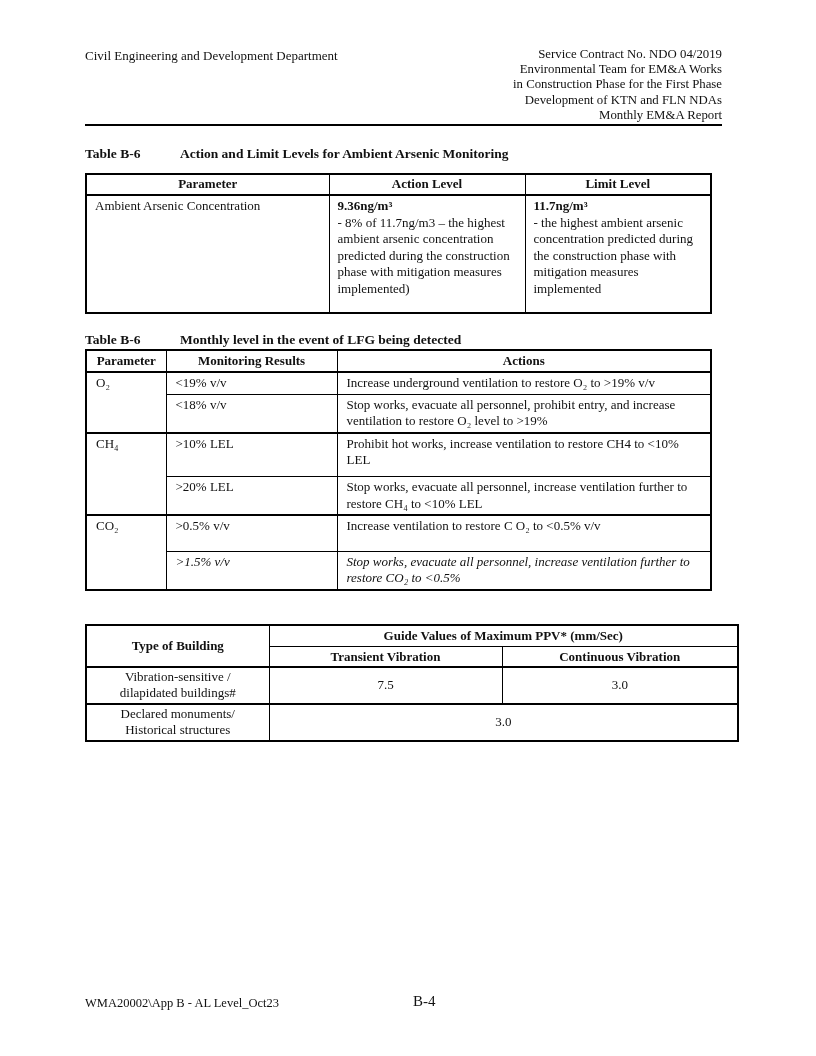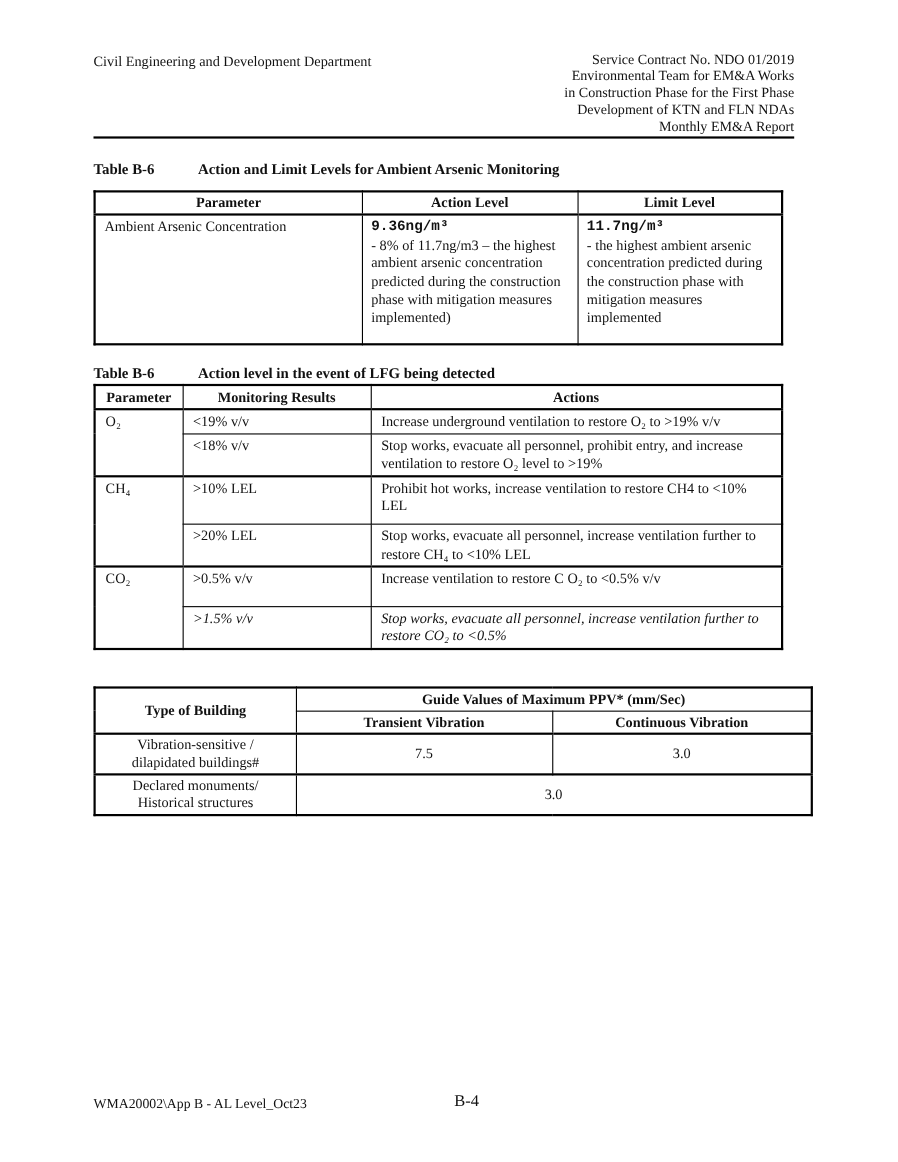--- a/index.html
+++ b/index.html
@@ -39,21 +39,21 @@
     line-height: 16.5px;
     overflow: hidden;
   }
   table.doc th { font-weight: bold; text-align: center; vertical-align: middle; padding: 1px 2px; }
   .thickb { border-bottom: 2px solid #000 !important; }
   .thickt { border-top: 2px solid #000 !important; }
 
   
   #tb5 { left: 85px; top: 173px; width: 625px; }
   #tb5 td { vertical-align: top; padding: 2px 6px 4px 8px; }
-  #tb5 .val { font-weight: bold; font-family: Liberation Mono, monospace; }
+  #tb5 .val { font-weight: bold; }
 
   
   #tb6 { left: 85px; top: 349px; width: 625px; }
   #tb6 td { vertical-align: top; padding: 2px 6px 2px 9px; }
 
   
   #tb7 { left: 85px; top: 624px; width: 652px; }
   #tb7 td { text-align: center; vertical-align: middle; padding: 1px 4px; }
   #tb7 th { line-height: 17px; }
 
@@ -62,21 +62,21 @@
   .footer-page { position: absolute; left: 413px; top: 993px; font-size: 15px; }
 </style>
 </head>
 <body>
 
 <div class="page">
 
   <div class="hdr">
     <div class="hdr-left">Civil Engineering and Development Department</div>
     <div class="hdr-right">
-      <div>Service Contract No. NDO 01/2019</div>
+      <div>Service Contract No. NDO 04/2019</div>
       <div>Environmental Team for EM&amp;A Works</div>
       <div>in Construction Phase for the First Phase</div>
       <div>Development of KTN and FLN NDAs</div>
       <div>Monthly EM&amp;A Report</div>
     </div>
   </div>
   <div class="hdr-rule"></div>
 
   <div class="tbl-title" style="top:146px;">
     <span class="lbl">Table B-6</span><span>Action and Limit Levels for Ambient Arsenic Monitoring</span>
@@ -104,21 +104,21 @@
         </td>
         <td>
           <div class="val">11.7ng/m³</div>
           <div>- the highest ambient arsenic concentration predicted during the construction phase with mitigation measures implemented</div>
         </td>
       </tr>
     </tbody>
   </table>
 
   <div class="tbl-title" style="top:332px;">
-    <span class="lbl">Table B-6</span><span>Action level in the event of LFG being detected</span>
+    <span class="lbl">Table B-6</span><span>Monthly level in the event of LFG being detected</span>
   </div>
 
   <table class="doc" id="tb6">
     <colgroup>
         <col style="width:80px">
         <col style="width:171px">
         <col style="width:374px">
       </colgroup>
     <thead>
       <tr style="height:22px;">

